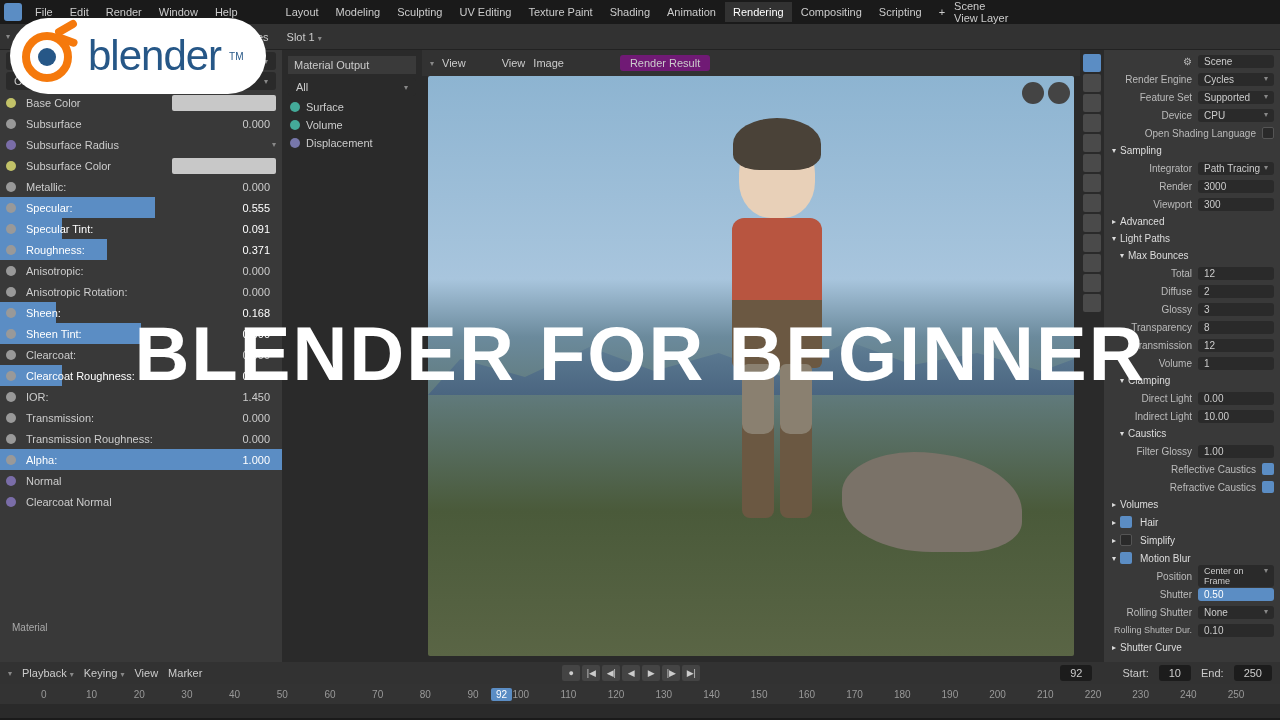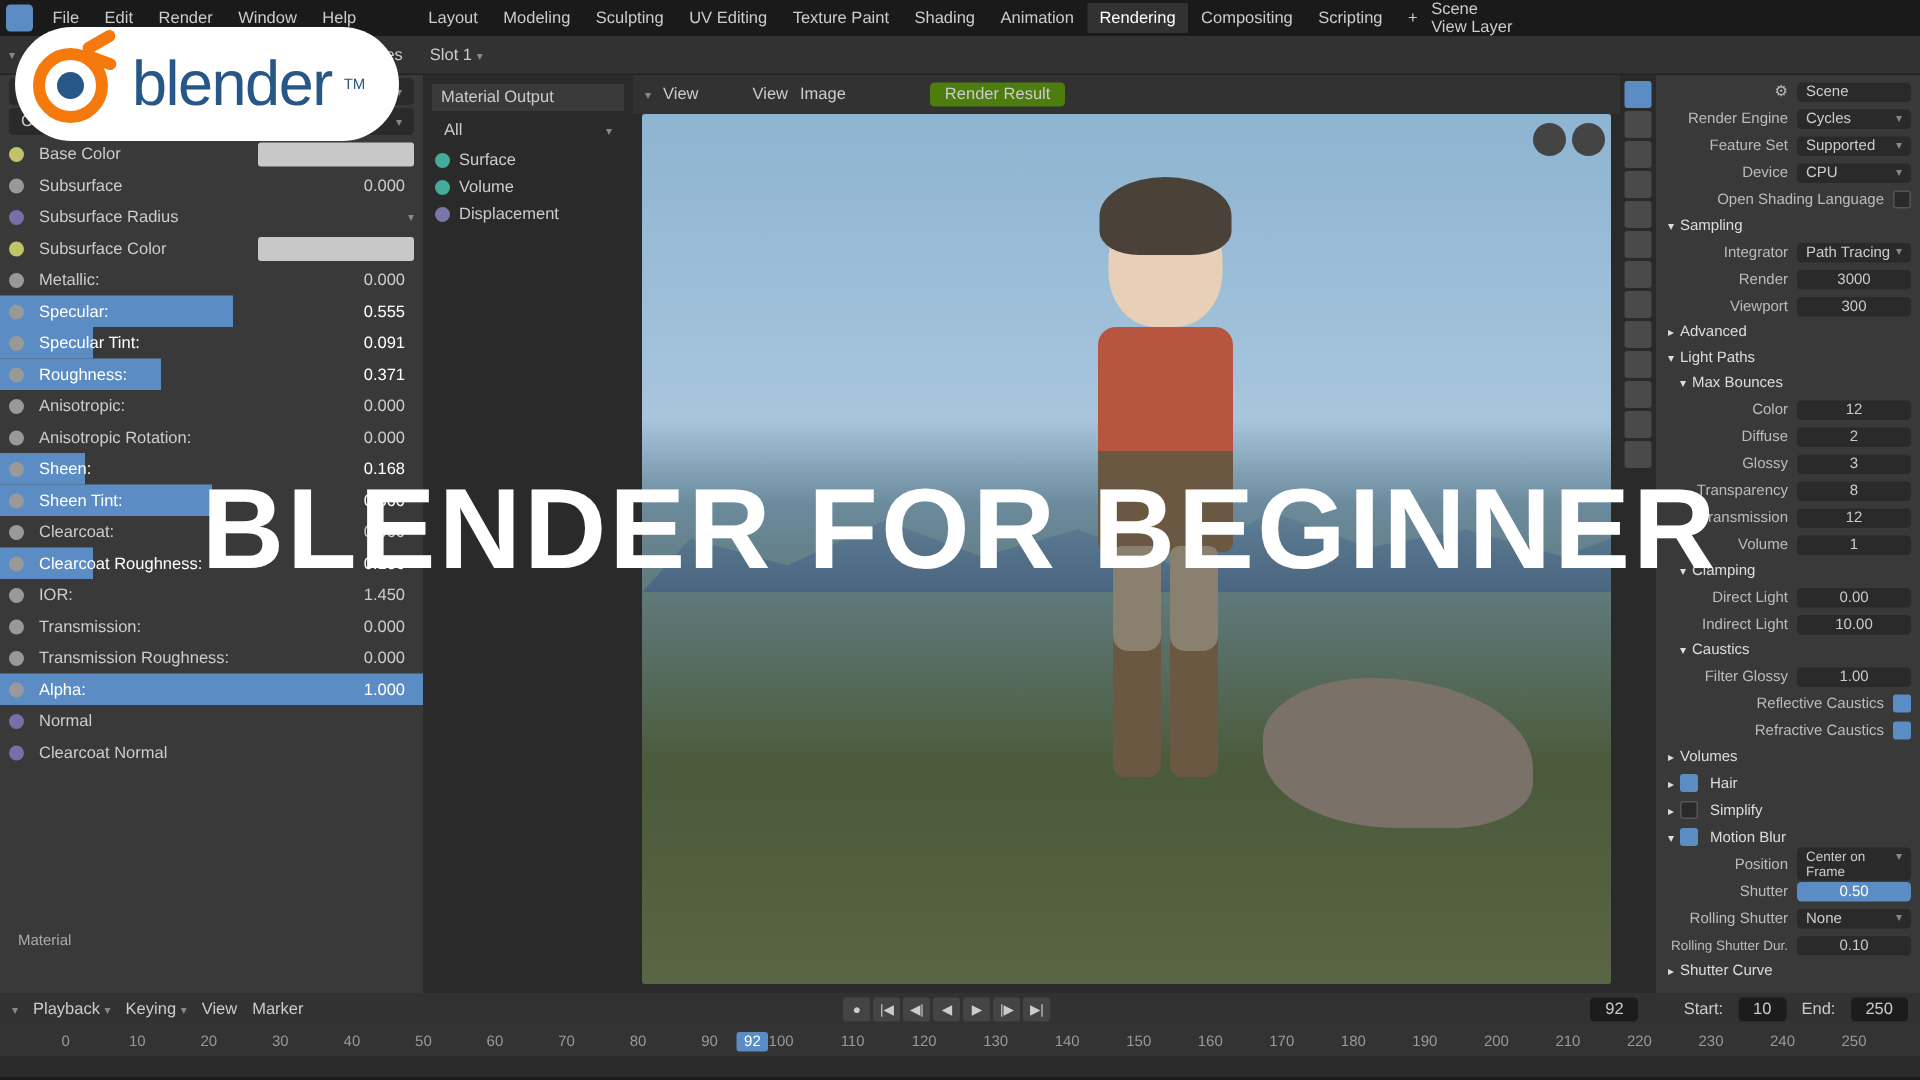--- a/index.html
+++ b/index.html
@@ -43,21 +43,21 @@
 .vp-icons { position:absolute; top:32px; right:10px; display:flex; gap:4px; }
 .vp-icons .ic { width:22px; height:22px; background:#444; border-radius:50%; }
 .right-panel { width:200px; background:#393939; display:flex; }
 .rp-iconcol { width:24px; background:#2a2a2a; display:flex; flex-direction:column; gap:2px; padding-top:4px; align-items:center; }
 .rp-iconcol .ric { width:18px; height:18px; background:#4a4a4a; border-radius:2px; }
 .rp-iconcol .ric.active { background:#5b8dc4; }
 .rp-content { flex:1; padding:2px; overflow-y:auto; }
 .rp-content::-webkit-scrollbar { width:6px; }
 .rp-row { display:flex; align-items:center; padding:2px 4px; height:18px; }
 .rp-row .lbl { flex:1; text-align:right; padding-right:6px; font-size:10px; color:#bbb; }
-.rp-row .val { width:76px; background:#2a2a2a; padding:1px 6px; border-radius:3px; font-size:10px; text-align:center; }
+.rp-row .val { width:76px; background:#2a2a2a; padding:1px 6px; border-radius:3px; font-size:10px; text-align:left; }
 .rp-row .val.dropdown { text-align:left; display:flex; justify-content:space-between; }
 .rp-section { padding:3px 6px; font-size:10px; color:#ddd; display:flex; align-items:center; gap:4px; }
 .rp-section::before { content:"▸"; font-size:8px; }
 .rp-section.open::before { content:"▾"; }
 .rp-check { width:12px; height:12px; background:#5b8dc4; border-radius:2px; display:inline-block; }
 .rp-check.off { background:#2a2a2a; border:1px solid #555; }
 .timeline { height:56px; background:#2a2a2a; }
 .tl-header { height:22px; background:#323232; display:flex; align-items:center; padding:0 8px; gap:10px; }
 .tl-controls { margin:0 auto; display:flex; gap:2px; }
 .tl-controls .btn { width:18px; height:16px; background:#444; border-radius:2px; display:flex; align-items:center; justify-content:center; font-size:9px; }
@@ -251,21 +251,21 @@
         </div>
     </div>
     <div class="viewport">
       <div class="vp-header">
         <span class="chev">▾</span>
         <span>View</span>
         <span style="width:20px"></span>
         <span>View</span>
         <span>Image</span>
         <span style="width:40px"></span>
-        <span class="field" style="background:#4d7c0f;padding:2px 10px;border-radius:3px">Render Result</span>
+        <span class="field" style="background:#701a75;padding:2px 10px;border-radius:3px">Render Result</span>
       </div>
       <div class="vp-render">
         <div class="mountains"></div>
         <div class="rock"></div>
         <div class="character">
           <div class="char-head">
               <div class="char-hair"></div>
             </div>
           <div class="char-body"></div>
           <div class="char-legs">
@@ -345,21 +345,21 @@
         </div>
       <div class="rp-row">
           <span class="lbl">Viewport</span>
           <span class="val">300</span>
         </div>
       <div class="rp-section">Advanced</div>
       <div class="rp-section open">Light Paths</div>
       <div class="rp-section open" style="padding-left:14px">Max Bounces</div>
       <div id="bounces">
           <div class="rp-row">
-            <span class="lbl">Color</span>
+            <span class="lbl">Total</span>
             <span class="val">12</span>
           </div>
           <div class="rp-row">
             <span class="lbl">Diffuse</span>
             <span class="val">2</span>
           </div>
           <div class="rp-row">
             <span class="lbl">Glossy</span>
             <span class="val">3</span>
           </div>

